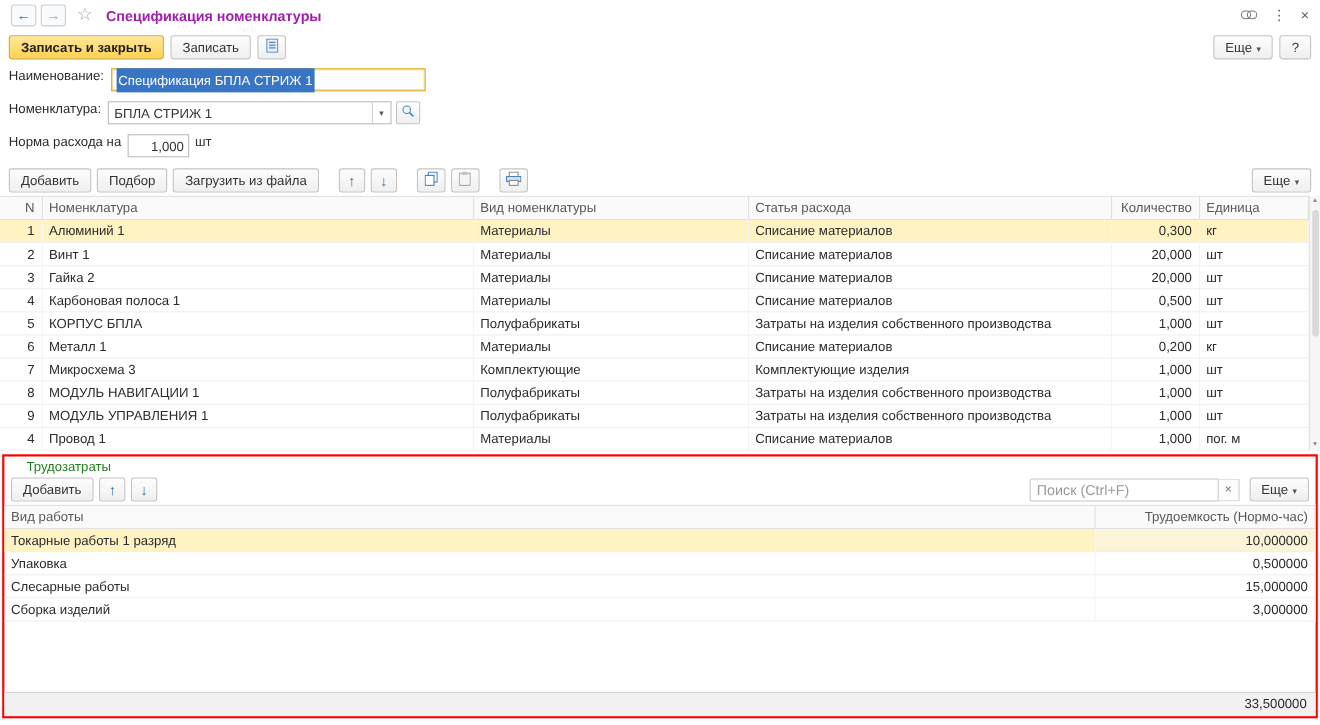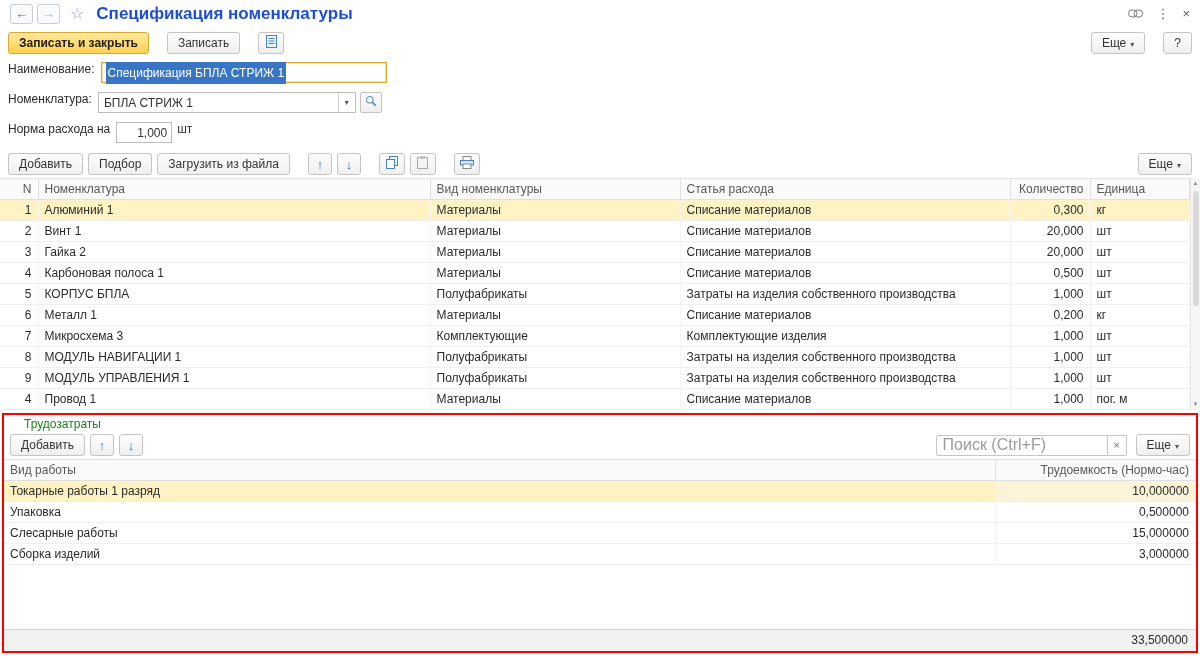--- a/index.html
+++ b/index.html
@@ -5,26 +5,26 @@
 *{box-sizing:border-box;margin:0;padding:0}
 html,body{width:1200px;height:659px;overflow:hidden}
 body{font-family:"Liberation Sans",sans-serif;font-size:12px;color:#333;background:#fff}
 .window{display:flex;flex-direction:column;height:659px}
 
 
 .titlebar{height:28px;display:flex;align-items:center;padding:0 10px;gap:4px;flex:none}
 .navbtn{width:23px;height:20px;border:1px solid #C9CDD4;border-radius:3px;background:#FAFBFC;color:#3E75AF;font-size:13px;line-height:17px;text-align:center;cursor:pointer}
 .navbtn.fwd{color:#8FB2D8}
 .star{color:#98A6B8;font-size:16px;margin:0 6px;line-height:20px}
-.wtitle{font-size:17px;font-weight:bold;color:#1d4ed8;margin-left:2px}
+.wtitle{font-size:13px;font-weight:bold;color:#a21caf;margin-left:2px}
 .title-icons{margin-left:auto;display:flex;gap:13px;align-items:center;color:#666}
 .tico{font-size:13px;color:#5E5E5E;cursor:pointer;line-height:16px}
 
 
-.cmdbar{display:flex;align-items:center;padding:4px 8px 6px;gap:18px;flex:none}
+.cmdbar{display:flex;align-items:center;padding:4px 8px 6px;gap:6px;flex:none}
 .btn{border:1px solid #C4C4C4;background:linear-gradient(#FDFDFD,#EFEFEF);border-radius:3px;padding:3px 10px;font-size:12px;color:#333;height:22px;line-height:14px;cursor:pointer;white-space:nowrap}
 .btn.primary{background:linear-gradient(#FFE79C,#FFD24F);border-color:#D9A930;font-weight:bold;color:#222}
 .iconbtn{width:26px;height:22px;border:1px solid #C4C4C4;background:linear-gradient(#FDFDFD,#EFEFEF);border-radius:3px;display:inline-flex;align-items:center;justify-content:center;cursor:pointer}
 .chev{font-size:8px;margin-left:4px;color:#555}
 .spacer{flex:1}
 
 
 .frow{display:flex;align-items:flex-start;padding:2px 8px;margin-bottom:5px;flex:none}
 .flabel{margin-right:6px;color:#2B2B2B}
 .inputbox{border:1px solid #BDBDBD;height:21px;display:flex;align-items:center;padding:0 4px;background:#fff}
@@ -57,21 +57,21 @@
 
 .vscroll{width:10px;background:#F6F6F6;border-left:1px solid #E6E6E6;display:flex;flex-direction:column;align-items:center}
 .varrow{height:11px;font-size:6px;color:#8A8A8A;line-height:11px;cursor:pointer}
 .vthumb{width:6px;height:115px;background:#D9D9D9;border-radius:3px;margin-top:2px;cursor:grab}
 
 
 .labor{flex:1;margin:3px 2px 6px;border:2px solid #FF0000;display:flex;flex-direction:column;min-height:0}
 .labor-title{color:#1F7F1F;padding:2px 20px 0;flex:none}
 .labor-toolbar{display:flex;align-items:center;padding:3px 6px;gap:5px;flex:none}
 .search-group{margin-left:auto;display:flex;margin-right:4px}
-.search-input{width:172px;height:21px;border:1px solid #C6C6C6;border-radius:2px 0 0 2px;padding:0 6px;font-size:16px;color:#444;font-family:"Liberation Sans",sans-serif}
+.search-input{width:172px;height:21px;border:1px solid #C6C6C6;border-radius:2px 0 0 2px;padding:0 6px;font-size:13px;color:#444;font-family:"Liberation Sans",sans-serif}
 .search-input::placeholder{color:#9A9A9A}
 .search-clear{width:19px;height:21px;border:1px solid #C6C6C6;border-left:none;border-radius:0 2px 2px 0;background:#FDFDFD;color:#777;font-size:11px;display:inline-flex;align-items:center;justify-content:center;cursor:pointer}
 .labor-footer{margin-top:auto;background:#F1F1F1;border-top:1px solid #D6D6D6;padding:3px 8px;text-align:right;color:#2B2B2B;flex:none;height:22px}
 </style>
 </head>
 <body>
 
 <div class="window">
 
   <div class="titlebar">

